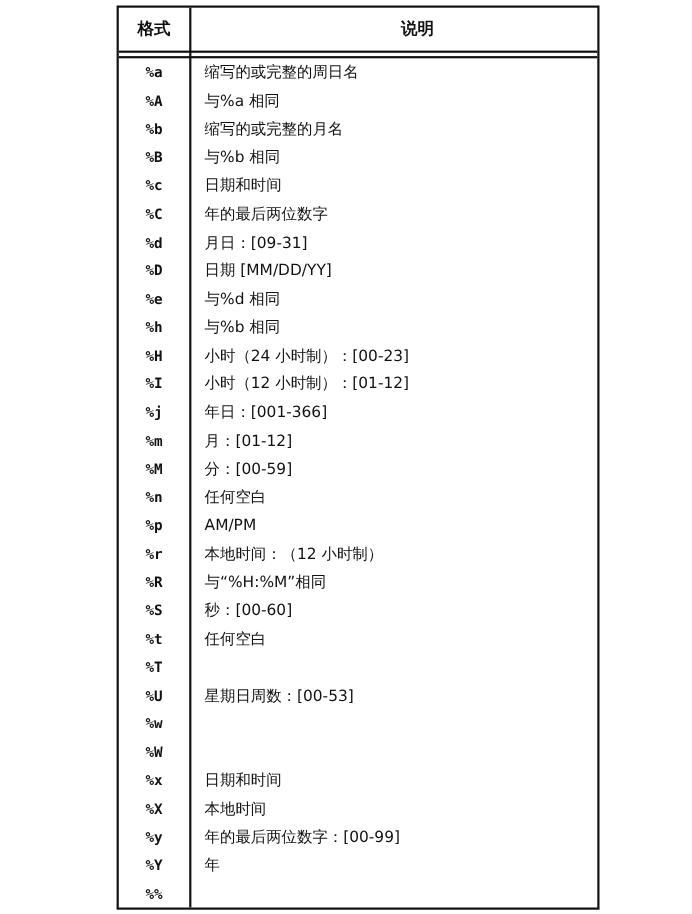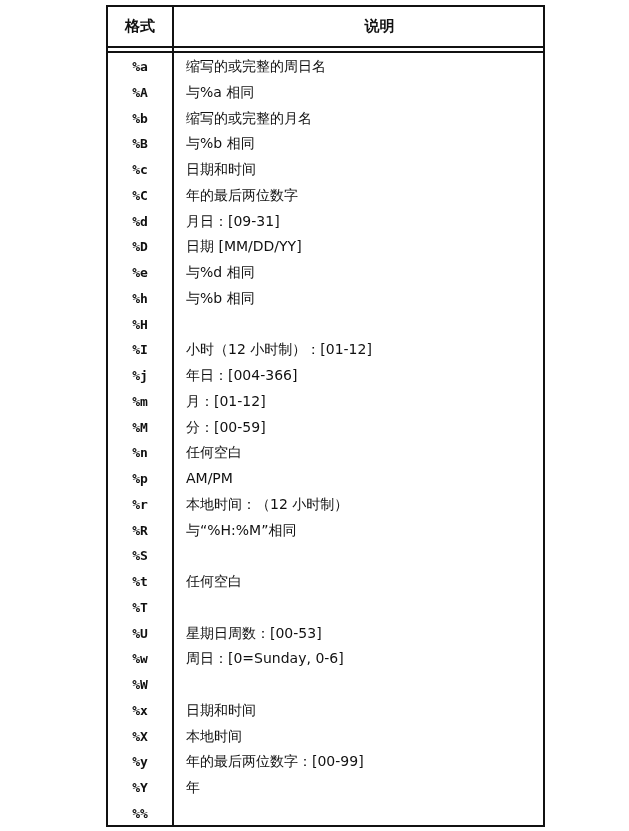--- a/index.html
+++ b/index.html
@@ -141,28 +141,29 @@
     <div class="row">
         <span class="cell-fmt">%e</span>
         <span class="cell-desc">与%d 相同</span>
       </div>
     <div class="row">
         <span class="cell-fmt">%h</span>
         <span class="cell-desc">与%b 相同</span>
       </div>
     <div class="row">
         <span class="cell-fmt">%H</span>
+        <span class="cell-desc">小时（24 小时制）：[00-23]</span>
       </div>
     <div class="row">
         <span class="cell-fmt">%I</span>
         <span class="cell-desc">小时（12 小时制）：[01-12]</span>
       </div>
     <div class="row">
         <span class="cell-fmt">%j</span>
-        <span class="cell-desc">年日：[004-366]</span>
+        <span class="cell-desc">年日：[001-366]</span>
       </div>
     <div class="row">
         <span class="cell-fmt">%m</span>
         <span class="cell-desc">月：[01-12]</span>
       </div>
     <div class="row">
         <span class="cell-fmt">%M</span>
         <span class="cell-desc">分：[00-59]</span>
       </div>
     <div class="row">
@@ -176,35 +177,35 @@
     <div class="row">
         <span class="cell-fmt">%r</span>
         <span class="cell-desc">本地时间：（12 小时制）</span>
       </div>
     <div class="row">
         <span class="cell-fmt">%R</span>
         <span class="cell-desc">与“%H:%M”相同</span>
       </div>
     <div class="row">
         <span class="cell-fmt">%S</span>
+        <span class="cell-desc">秒：[00-60]</span>
       </div>
     <div class="row">
         <span class="cell-fmt">%t</span>
         <span class="cell-desc">任何空白</span>
       </div>
     <div class="row">
         <span class="cell-fmt">%T</span>
       </div>
     <div class="row">
         <span class="cell-fmt">%U</span>
         <span class="cell-desc">星期日周数：[00-53]</span>
       </div>
     <div class="row">
         <span class="cell-fmt">%w</span>
-        <span class="cell-desc">周日：[0=Sunday, 0-6]</span>
       </div>
     <div class="row">
         <span class="cell-fmt">%W</span>
       </div>
     <div class="row">
         <span class="cell-fmt">%x</span>
         <span class="cell-desc">日期和时间</span>
       </div>
     <div class="row">
         <span class="cell-fmt">%X</span>

